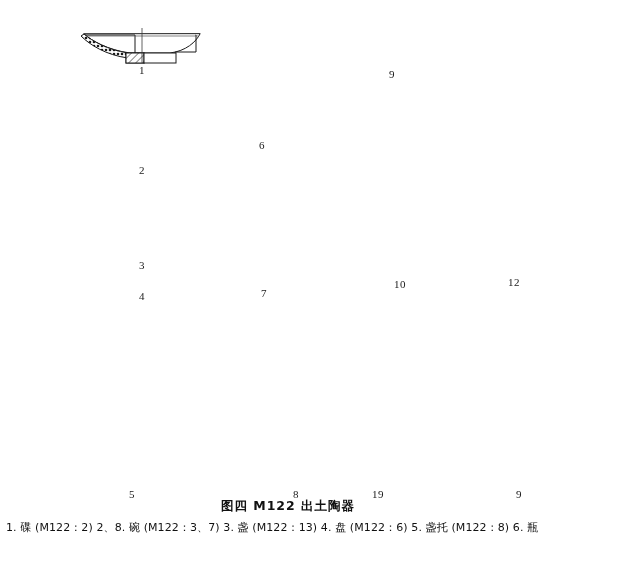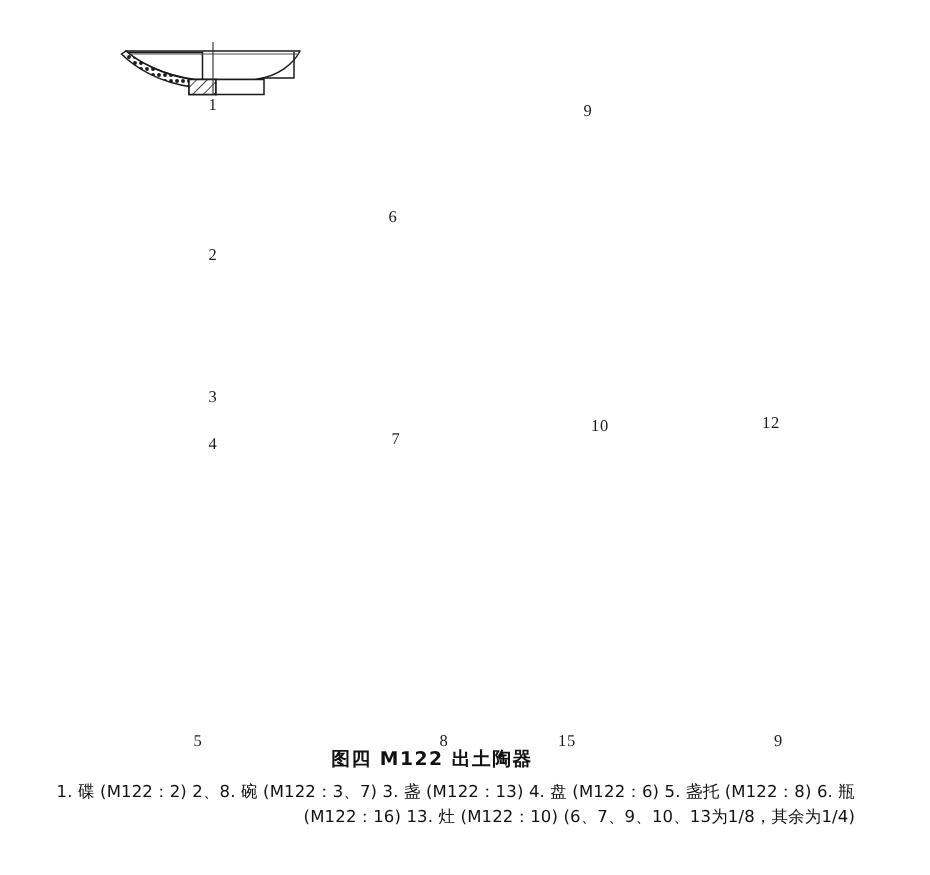--- a/index.html
+++ b/index.html
@@ -36,21 +36,21 @@
   }
   .cap-lines{
     padding:0 6px;
     font-family:"DejaVu Sans", sans-serif;
     font-size:11px;
     line-height:17px;
     color:#111;
     text-align:left;
     letter-spacing:0.1px;
   }
-  .cap-line{white-space:nowrap;text-align:right;}
+  .cap-line{white-space:nowrap;}
   svg{display:block;overflow:visible;}
   .ln{fill:none;stroke:#1a1a1a;stroke-width:1;stroke-linejoin:round;stroke-linecap:round;}
   .thin{fill:none;stroke:#4a4a4a;stroke-width:0.7;}
   .wht{fill:#ffffff;stroke:#1a1a1a;stroke-width:1;}
   .axis{stroke:#3a3a3a;stroke-width:0.8;fill:none;}
   .dash{stroke:#555;stroke-width:0.8;fill:none;stroke-dasharray:3 3;}
 </style>
 </head>
 <body>
 
@@ -368,25 +368,24 @@
 <div class="numlabel" style="left:122px; top:64px;">1</div>
 <div class="numlabel" style="left:122px; top:164px;">2</div>
 <div class="numlabel" style="left:122px; top:259px;">3</div>
 <div class="numlabel" style="left:122px; top:290px;">4</div>
 <div class="numlabel" style="left:112px; top:488px;">5</div>
 <div class="numlabel" style="left:242px; top:139px;">6</div>
 <div class="numlabel" style="left:244px; top:287px;">7</div>
 <div class="numlabel" style="left:276px; top:488px;">8</div>
 <div class="numlabel" style="left:372px; top:68px;">9</div>
 <div class="numlabel" style="left:366px; top:278px;text-align:right;">10</div>
-<div class="numlabel" style="left:358px; top:488px;">15</div>
+<div class="numlabel" style="left:358px; top:488px;">19</div>
 <div class="numlabel" style="left:494px; top:276px;">12</div>
 <div class="numlabel" style="left:499px; top:488px;">9</div>
 
 </div>
 
 <div class="caption-block">
   <div class="fig-title">图四    M122 出土陶器</div>
   <div class="cap-lines">
     <div class="cap-line">1. 碟 (M122：2)    2、8. 碗 (M122：3、7)    3. 盏 (M122：13)    4. 盘 (M122：6)    5. 盏托 (M122：8)    6. 瓶</div>
-    <div class="cap-line">(M122：16)    13. 灶 (M122：10)    (6、7、9、10、13为1/8，其余为1/4)</div>
   </div>
 </div>
 
 </body></html>

